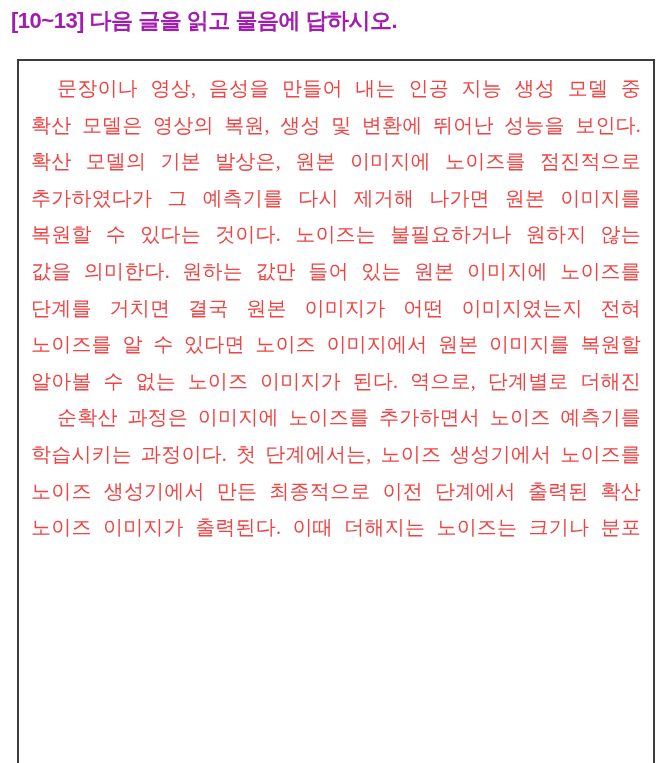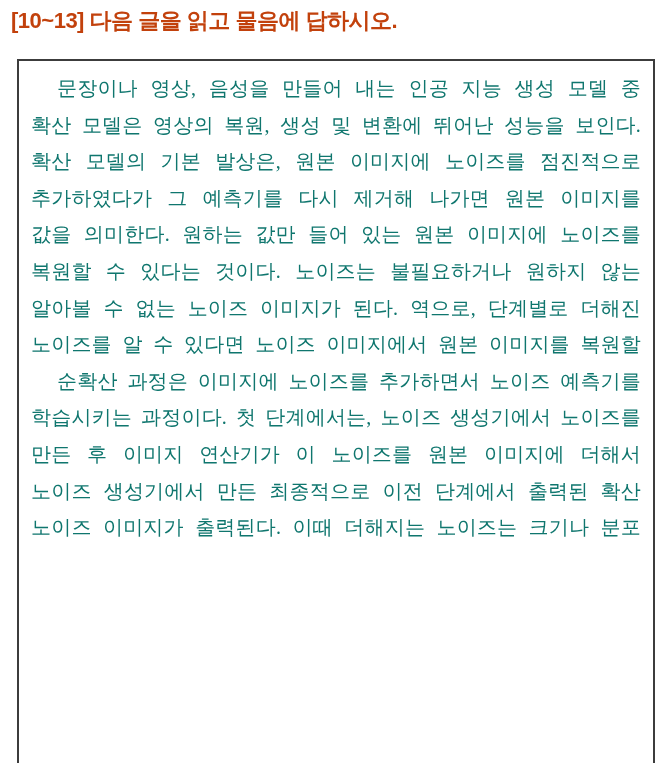--- a/index.html
+++ b/index.html
@@ -16,42 +16,42 @@
   }
   .question-range-header {
     position: absolute;
     left: 11px;
     top: 6px;
     width: 640px;
     font-family: "Liberation Sans", sans-serif;
     font-weight: 700;
     font-size: 22px;
     letter-spacing: -0.5px;
-    color: #c2410c;
+    color: #a21caf;
     white-space: nowrap;
   }
   .passage-box {
     position: absolute;
     left: 17px;
     top: 59px;
     width: 638px;
     height: 724px; 
     box-sizing: border-box;
     border: 2px solid #3c3c3c;
     background: #ffffff;
     padding: 9px 12px 0 12px;
   }
   .passage-paragraph {
     margin: 0;
   }
   .line {
     font-family: "Liberation Serif", serif;
     font-size: 20px;
     line-height: 36.6px;
-    color: #0f766e;
+    color: #ef4444;
     text-align: justify;
     text-align-last: justify;
     letter-spacing: 0.2px;
     white-space: normal;
     overflow: hidden;
   }
   .line.indent {
     text-indent: 26px;
   }
 </style>
@@ -59,25 +59,25 @@
 <body>
 
 <div class="question-range-header">[10~13] 다음 글을 읽고 물음에 답하시오.</div>
 
 <div class="passage-box">
   <div class="passage-paragraph">
       <div class="line indent">문장이나 영상, 음성을 만들어 내는 인공 지능 생성 모델 중</div>
       <div class="line">확산 모델은 영상의 복원, 생성 및 변환에 뛰어난 성능을 보인다.</div>
       <div class="line">확산 모델의 기본 발상은, 원본 이미지에 노이즈를 점진적으로</div>
       <div class="line">추가하였다가 그 예측기를 다시 제거해 나가면 원본 이미지를</div>
+      <div class="line">복원할 수 있다는 것이다. 노이즈는 불필요하거나 원하지 않는</div>
       <div class="line">값을 의미한다. 원하는 값만 들어 있는 원본 이미지에 노이즈를</div>
-      <div class="line">복원할 수 있다는 것이다. 노이즈는 불필요하거나 원하지 않는</div>
+      <div class="line">단계를 거치면 결국 원본 이미지가 어떤 이미지였는지 전혀</div>
+      <div class="line">노이즈를 알 수 있다면 노이즈 이미지에서 원본 이미지를 복원할</div>
       <div class="line">알아볼 수 없는 노이즈 이미지가 된다. 역으로, 단계별로 더해진</div>
-      <div class="line">노이즈를 알 수 있다면 노이즈 이미지에서 원본 이미지를 복원할</div>
     </div>
   <div class="passage-paragraph">
       <div class="line indent">순확산 과정은 이미지에 노이즈를 추가하면서 노이즈 예측기를</div>
       <div class="line">학습시키는 과정이다. 첫 단계에서는, 노이즈 생성기에서 노이즈를</div>
-      <div class="line">만든 후 이미지 연산기가 이 노이즈를 원본 이미지에 더해서</div>
       <div class="line">노이즈 생성기에서 만든 최종적으로 이전 단계에서 출력된 확산</div>
       <div class="line">노이즈 이미지가 출력된다. 이때 더해지는 노이즈는 크기나 분포</div>
     </div>
 </div>
 
 </body></html>

